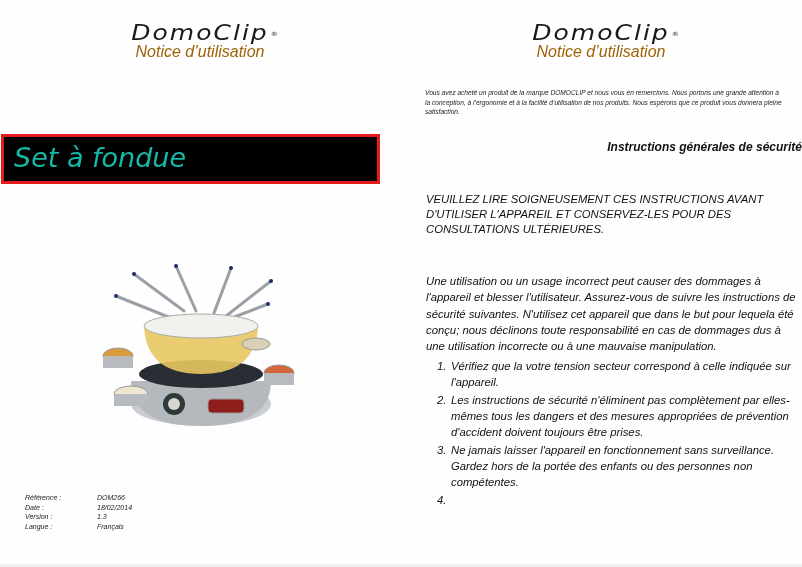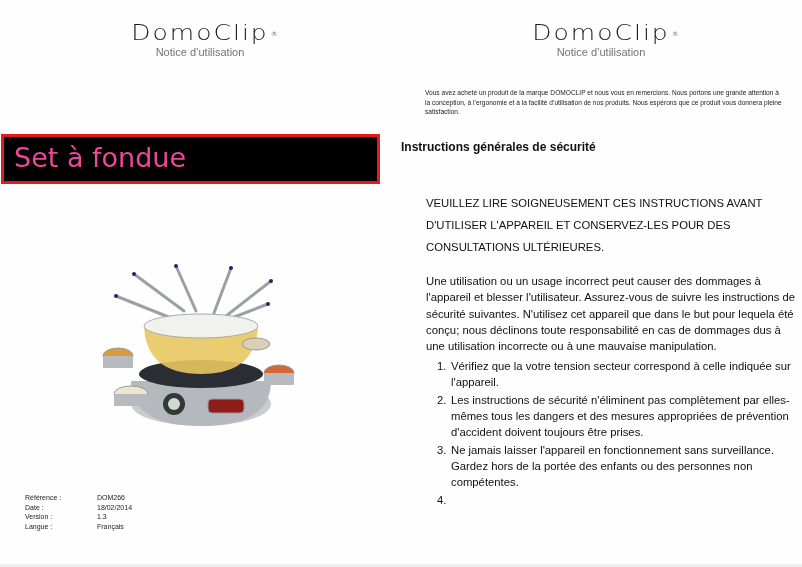--- a/index.html
+++ b/index.html
@@ -3,63 +3,63 @@
 <meta charset="utf-8">
 <style>
   html, body { margin: 0; padding: 0; }
   body {
     width: 802px; height: 567px; overflow: hidden;
     background: #ffffff;
     font-family: "Liberation Sans", "DejaVu Sans", sans-serif;
     color: #111;
     position: relative;
   }
-  .page { position: absolute; top: 0; height: 564px; background: #fefefe; }
+  .page { position: absolute; top: 0; height: 564px; background: #fefefe; font-style: italic; }
   .page-left { left: 0; width: 401px; }
   .page-right { left: 401px; width: 401px; }
   .bottom-edge { position: absolute; left: 0; right: 0; bottom: 0; height: 3px; background: #efefef; }
 
   .logo-block { position: absolute; top: 19px; width: 200px; text-align: center; }
   .page-left .logo-block { left: 100px; }
   .page-right .logo-block { left: 100px; }
   .logo {
     font-family: "DejaVu Sans", sans-serif;
     font-size: 25px; letter-spacing: 2px; font-weight: 300;
     line-height: 28px; color: #1a1a1a; position: relative; display: inline-block;
     transform: scaleY(0.82);
   }
   .logo .reg { font-size: 7px; position: absolute; right: -9px; top: 2px; letter-spacing: 0; }
-  .logo-sub { font-size: 11px; line-height: 14px; color: #737373; margin-top: -2px; }
+  .logo-sub { font-size: 16px; line-height: 14px; color: #a16207; margin-top: -2px; }
 
   .title-banner {
     position: absolute; left: 1px; top: 134px; width: 373px; height: 44px;
     background: #000; border: 3px solid #e31b1b; box-sizing: content-box;
   }
   .title-banner span {
     position: absolute; left: 10px; top: 3px;
-    color: #ec4899; font-size: 27px; line-height: 36px; font-family: "DejaVu Sans", sans-serif;
+    color: #14b8a6; font-size: 27px; line-height: 36px; font-family: "DejaVu Sans", sans-serif;
   }
 
   .product-image { position: absolute; left: 96px; top: 256px; width: 210px; height: 180px; }
 
   .meta { position: absolute; left: 25px; top: 493px; font-size: 7px; line-height: 9.5px; color: #222; }
   .meta-row { display: flex; }
   .meta-row .k { width: 72px; }
 
   .intro {
     position: absolute; left: 24px; top: 88px; width: 360px;
     font-size: 6.6px; line-height: 9.6px; color: #222;
   }
   .section-title {
-    position: absolute; left: 0; width: 401px; top: 140px; text-align: left;
+    position: absolute; left: 0; width: 401px; top: 140px; text-align: right;
     font-weight: bold; font-size: 12px; color: #111;
   }
   .warning {
     position: absolute; left: 25px; top: 192px; width: 370px;
-    font-size: 11.3px; line-height: 22px; color: #111;
+    font-size: 11.3px; line-height: 15px; color: #111;
   }
   .para {
     position: absolute; left: 25px; top: 253px; width: 370px;
     font-size: 11.3px; line-height: 16.3px; color: #111; margin-top: 20px;
   }
   .list {
     position: absolute; left: 25px; top: 358px; width: 372px;
     margin: 0; padding: 0; list-style: none;
     font-size: 11.3px; line-height: 16.2px; color: #111;
   }

